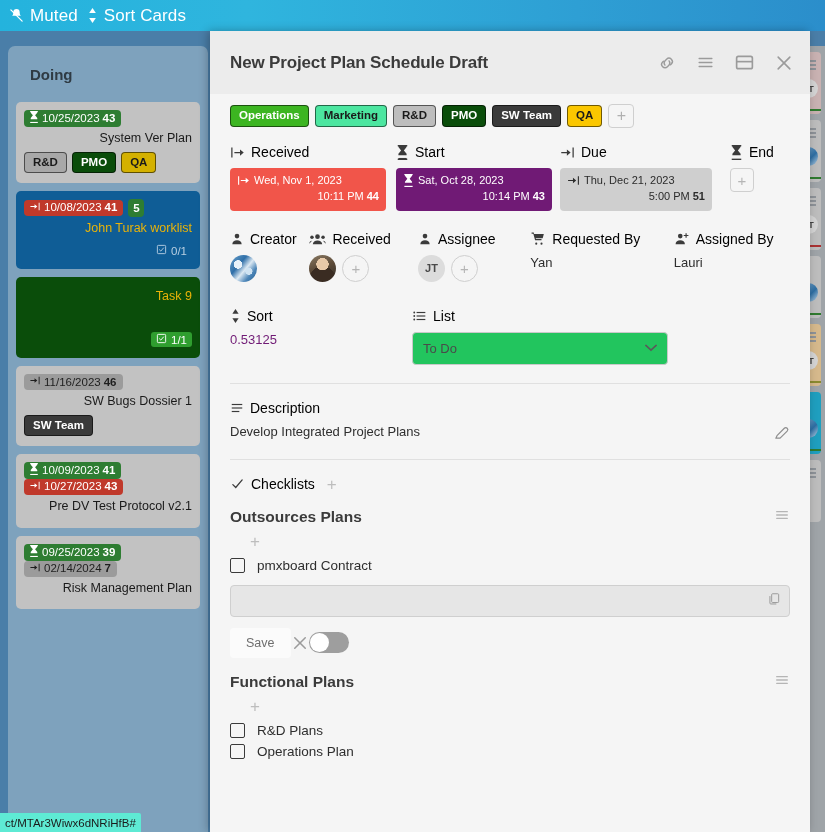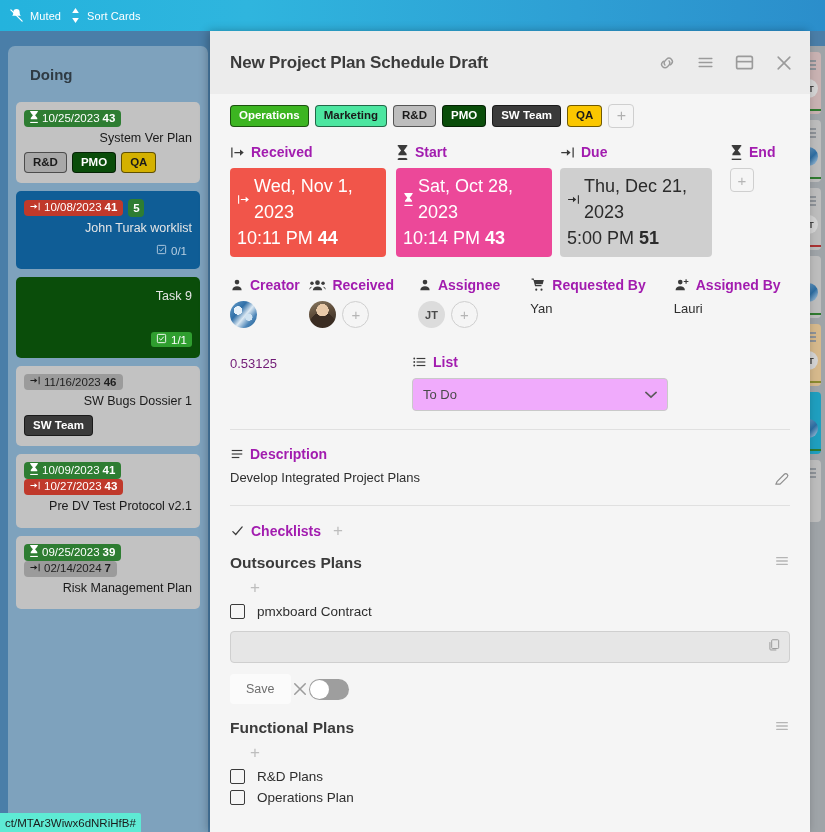--- a/index.html
+++ b/index.html
@@ -16,42 +16,42 @@
     position: absolute; inset: 0;
     background: #4a7ea8;
   }
   .topbar {
     position: absolute; top: 0; left: 0; width: 825px; height: 31px;
     background: linear-gradient(90deg, #24b3dd 0%, #2fb5de 30%, #2e9fd4 70%, #2b8ecb 100%);
     display: flex; align-items: center; gap: 9px; padding-left: 9px;
     color: #ffffff; font-size: 12.5px; z-index: 3;
   }
   .topbar .tb-item { display: flex; align-items: center; gap: 6px; cursor: default; }
-  .topbar .tb-label { font-size: 11px; letter-spacing: .1px; }
+  .topbar .tb-label { font-size: 17px; letter-spacing: .1px; }
   .icon-svg { display: block; }
 
   
   .column {
     position: absolute; top: 46px; left: 8px; width: 200px; bottom: 0;
     background: #7ea2bd;
     border-radius: 7px 7px 0 0;
   }
   .column-head {
     height: 56px; display: flex; align-items: center; padding: 0 22px;
     font-size: 15px; font-weight: bold; color: #2f3b44;
   }
   .column-body { padding: 0 8px; text-align: right; }
   .card {
     background: #c2c2c2; border-radius: 5px; margin-bottom: 8px;
     padding: 8px 8px 10px 8px; position: relative;
   }
   .card.blue  { background: #0f5d96; }
   .card.green { background: #0a4d0a; }
   .card-title { font-size: 12.5px; color: #1a1a1a; margin: 4px 0 3px 0; line-height: 1.25; }
-  .card.blue .card-title, .card.green .card-title { color: #e5e5e5; }
+  .card.blue .card-title, .card.green .card-title { color: #eab308; }
   .badge-row { display: flex; align-items: center; gap: 5px; flex-wrap: wrap; }
   .date-badge {
     display: inline-flex; align-items: center; gap: 3px;
     font-size: 11.5px; padding: 1px 6px 2px 5px; border-radius: 4px;
     color: #ffffff; white-space: nowrap; font-weight: normal;
   }
   .date-badge b { font-weight: bold; }
   .date-badge.green { background: #2e7d32; }
   .date-badge.red   { background: #c0392b; }
   .date-badge.grey  { background: #9b9b9b; color: #1e1e1e; }
@@ -118,34 +118,34 @@
   .modal-body { flex: 1; overflow: hidden; padding: 0 20px; background: #f5f5f5; }
 
   .tags-bar { display: flex; align-items: center; gap: 6px; padding: 10px 0 12px 0; flex-wrap: wrap; }
   .add-sq {
     width: 26px; height: 24px; border: 1px solid #cfcfcf; border-radius: 4px;
     background: #f5f5f5; color: #b0b0b0; font-size: 16px;
     display: flex; align-items: center; justify-content: center; cursor: pointer;
   }
   .field-label {
     display: flex; align-items: center; gap: 6px;
-    font-size: 14px; font-weight: bold; color: #a21caf; margin-bottom: 8px;
+    font-size: 14px; font-weight: normal; color: #000000; margin-bottom: 8px;
   }
   .dates-row { display: flex; align-items: flex-start; padding-top: 4px; }
   .date-col { }
   .date-col.received { width: 166px; }
   .date-col.start    { width: 164px; }
   .date-col.due      { width: 170px; }
   .date-col.end      { width: 60px; }
   .date-chip {
-    border-radius: 4px; padding: 5px 7px 6px 7px; font-size: 18px; line-height: 1.45;
-    color: #ffffff; width: 156px;
+    border-radius: 4px; padding: 5px 7px 6px 7px; font-size: 11px; line-height: 1.45;
+    color: #ffffff; width: 156px; text-align: right;
   }
   .date-chip.red   { background: #f1554a; }
-  .date-chip.green { background: #ec4899; }
+  .date-chip.green { background: #701a75; }
   .date-chip.grey  { background: #cfcfcf; color: #2b2b2b; width: 152px; }
   .date-chip b { font-weight: bold; }
   .date-chip .l1 { display: flex; align-items: center; gap: 4px; }
   .add-circle-sq {
     width: 24px; height: 24px; border: 1px solid #cfcfcf; border-radius: 4px;
     background: #f5f5f5; color: #b5b5b5; font-size: 15px;
     display: flex; align-items: center; justify-content: center; cursor: pointer;
   }
 
   .people-row { display: flex; padding-top: 20px; }
@@ -178,21 +178,21 @@
     background: #f5f5f5; color: #b5b5b5; font-size: 15px;
     display: flex; align-items: center; justify-content: center; cursor: pointer; flex-shrink: 0;
   }
   .plain-val { font-size: 13px; color: #2e2e2e; margin-top: 8px; }
 
   .sort-list-row { display: flex; padding-top: 26px; }
   .sl-col.sort { width: 182px; }
   .sort-val { font-size: 13px; color: #701a75; margin-top: 2px; }
   .select-box {
     width: 256px; height: 33px; border: 1px solid #c9c9c9; border-radius: 4px;
-    background: #f0abfc; color: #4a4a4a; font-size: 13px;
+    background: #22c55e; color: #4a4a4a; font-size: 13px;
     padding: 0 10px; display: flex; align-items: center; justify-content: space-between;
     cursor: pointer; margin-top: 3px;
   }
   .chev { color: #5a5a5a; font-size: 11px; }
 
   .hr { height: 1px; background: #e0e0e0; margin: 18px 0 0 0; }
 
   .desc-block { padding-top: 16px; }
   .desc-line { display: flex; align-items: flex-start; justify-content: space-between; margin-top: 2px; }
   .desc-text { font-size: 13px; color: #2e2e2e; }
@@ -635,20 +635,29 @@
               </svg>
             </span>
             <span>Assigned By</span>
           </div>
           <div class="plain-val">Lauri</div>
         </div>
       </div>
 
       <div class="sort-list-row">
         <div class="sl-col sort">
+          <div class="field-label">
+            <span>
+              <svg class="icon-svg" width="11" height="14" viewBox="0 0 12 18" fill="#3b3b3b">
+                <path d="M6 0 L10 6 L2 6 Z"></path>
+                  <path d="M6 18 L10 12 L2 12 Z"></path>
+              </svg>
+            </span>
+            <span>Sort</span>
+          </div>
           <div class="sort-val">0.53125</div>
         </div>
         <div class="sl-col list">
           <div class="field-label">
             <span>
               <svg class="icon-svg" width="15" height="14" viewBox="0 0 24 24" fill="#3b3b3b">
                 <circle cx="3" cy="6" r="1.6"></circle>
                   <circle cx="3" cy="12" r="1.6"></circle>
                   <circle cx="3" cy="18" r="1.6"></circle>
                 <rect x="7" y="5" width="15" height="2"></rect>

